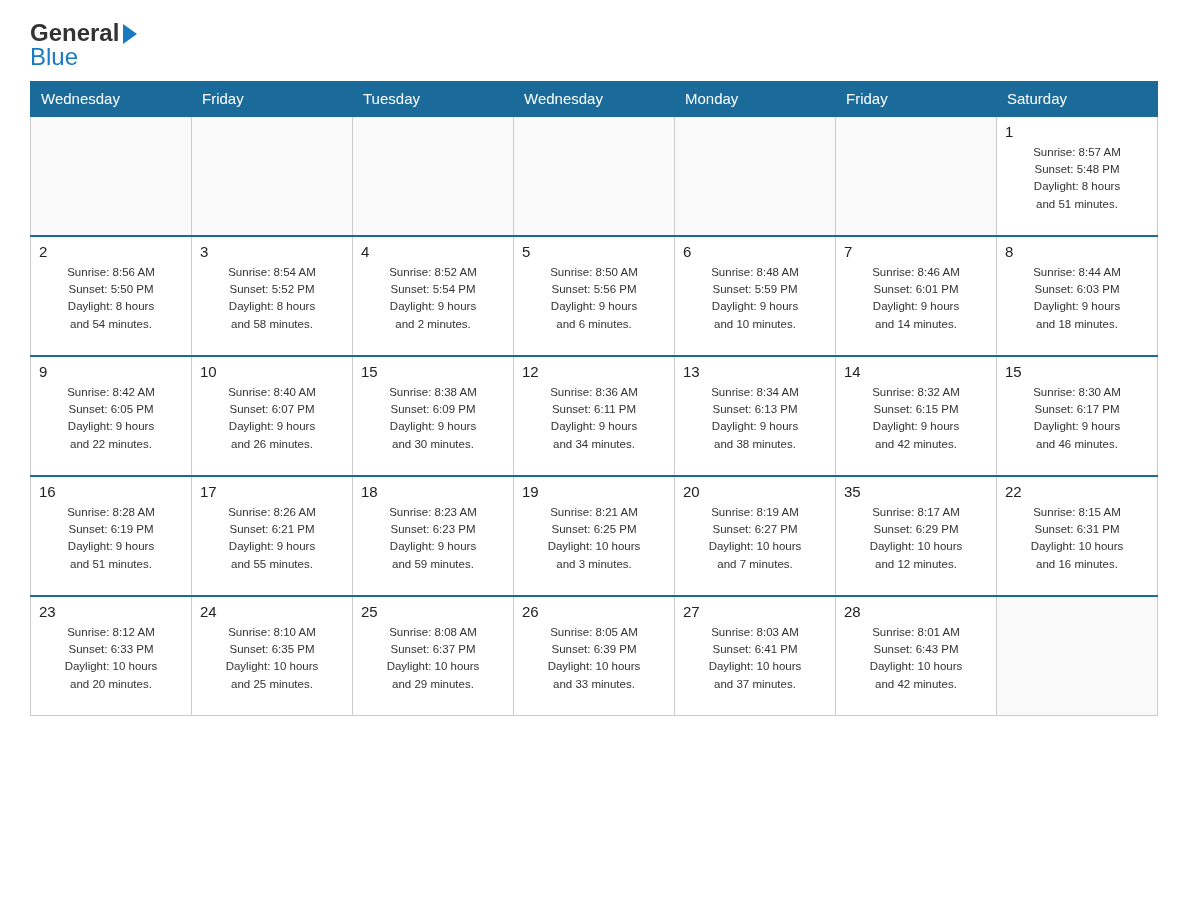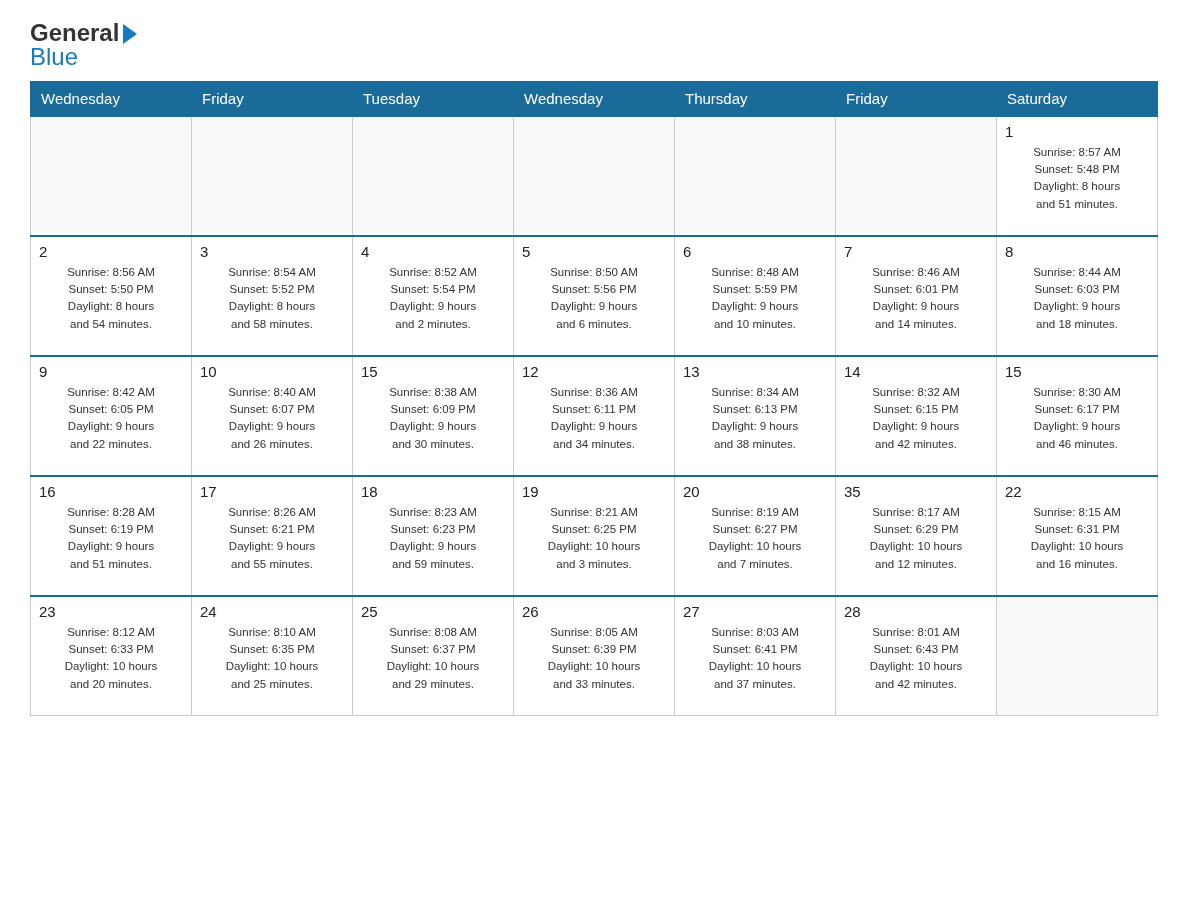--- a/index.html
+++ b/index.html
@@ -120,21 +120,21 @@
   </div>
 </div>
 
 <table class="calendar">
   <thead>
     <tr>
       <th>Wednesday</th>
       <th>Friday</th>
       <th>Tuesday</th>
       <th>Wednesday</th>
-      <th>Thursday</th>
+      <th>Monday</th>
       <th>Friday</th>
       <th>Saturday</th>
     </tr>
   </thead>
   <tbody id="calendar-body">
   <tr class="week-row">
         <td class="empty"></td>
         <td class="empty"></td>
         <td class="empty"></td>
         <td class="empty"></td>

